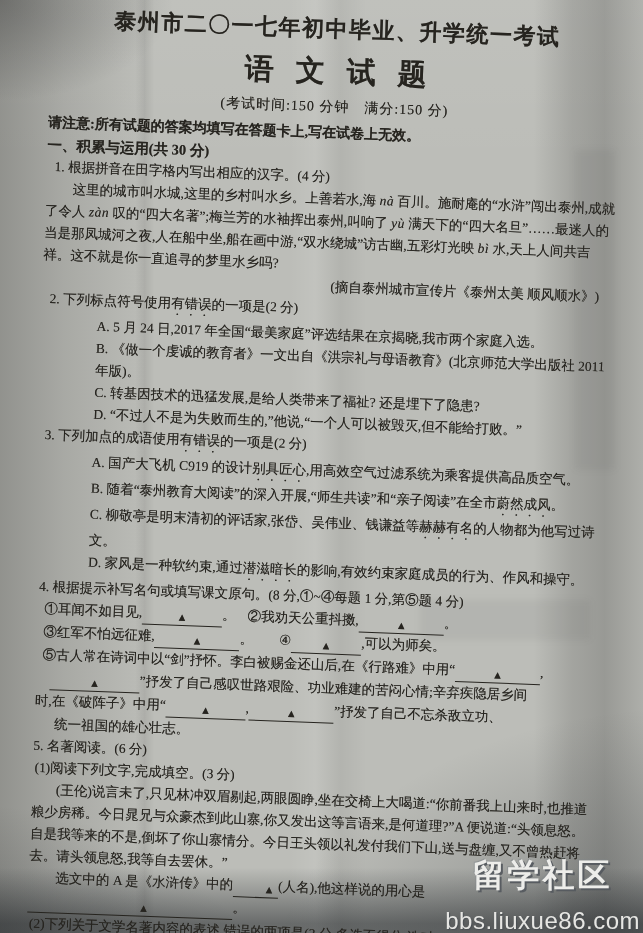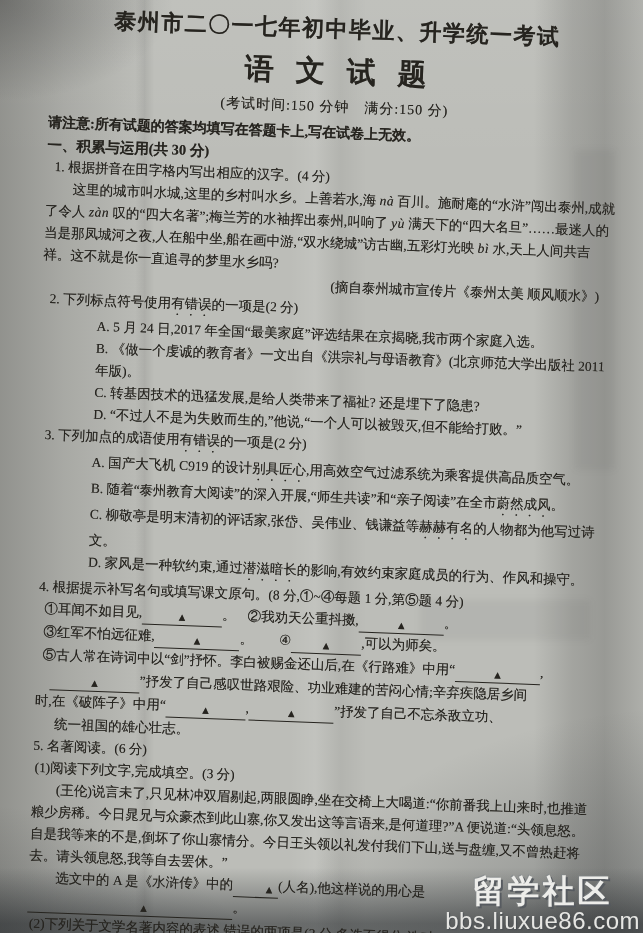--- a/index.html
+++ b/index.html
@@ -45,21 +45,21 @@
   .py{font-style:italic;letter-spacing:0.5px;}
   .blank{display:inline-block;border-bottom:1.6px solid #26241f;text-align:center;
          height:16px;line-height:16px;font-size:11px;vertical-align:-3px;}
   .w45{width:45px;}.w70{width:70px;}.w80{width:80px;}.w85{width:85px;}
   .w90{width:90px;}.w205{width:205px;}
   .smudge{position:absolute;background:rgba(70,72,70,0.07);filter:blur(3px);border-radius:3px;}
   .watermark{position:absolute;right:3px;bottom:0;text-align:center;line-height:1;
              font-family:"Liberation Sans","DejaVu Sans",sans-serif;}
   .wm-title{font-size:32px;font-weight:bold;color:#ededea;letter-spacing:3px;
             text-shadow:2px 2px 0 rgba(85,90,95,0.95),-1px -1px 0 rgba(130,134,138,0.55);}
-  .wm-url{font-size:24px;color:#e6e6e3;margin-top:2px;letter-spacing:0.5px;
+  .wm-url{font-size:24px;color:#e6e6e3;margin-top:18px;letter-spacing:0.5px;
           text-shadow:1px 1px 1px rgba(70,75,80,0.8);}
 </style>
 </head>
 <body>
 
 <div class="paper">
 
   <div class="printed">
 
     <h1>泰州市二〇一七年初中毕业、升学统一考试</h1>

